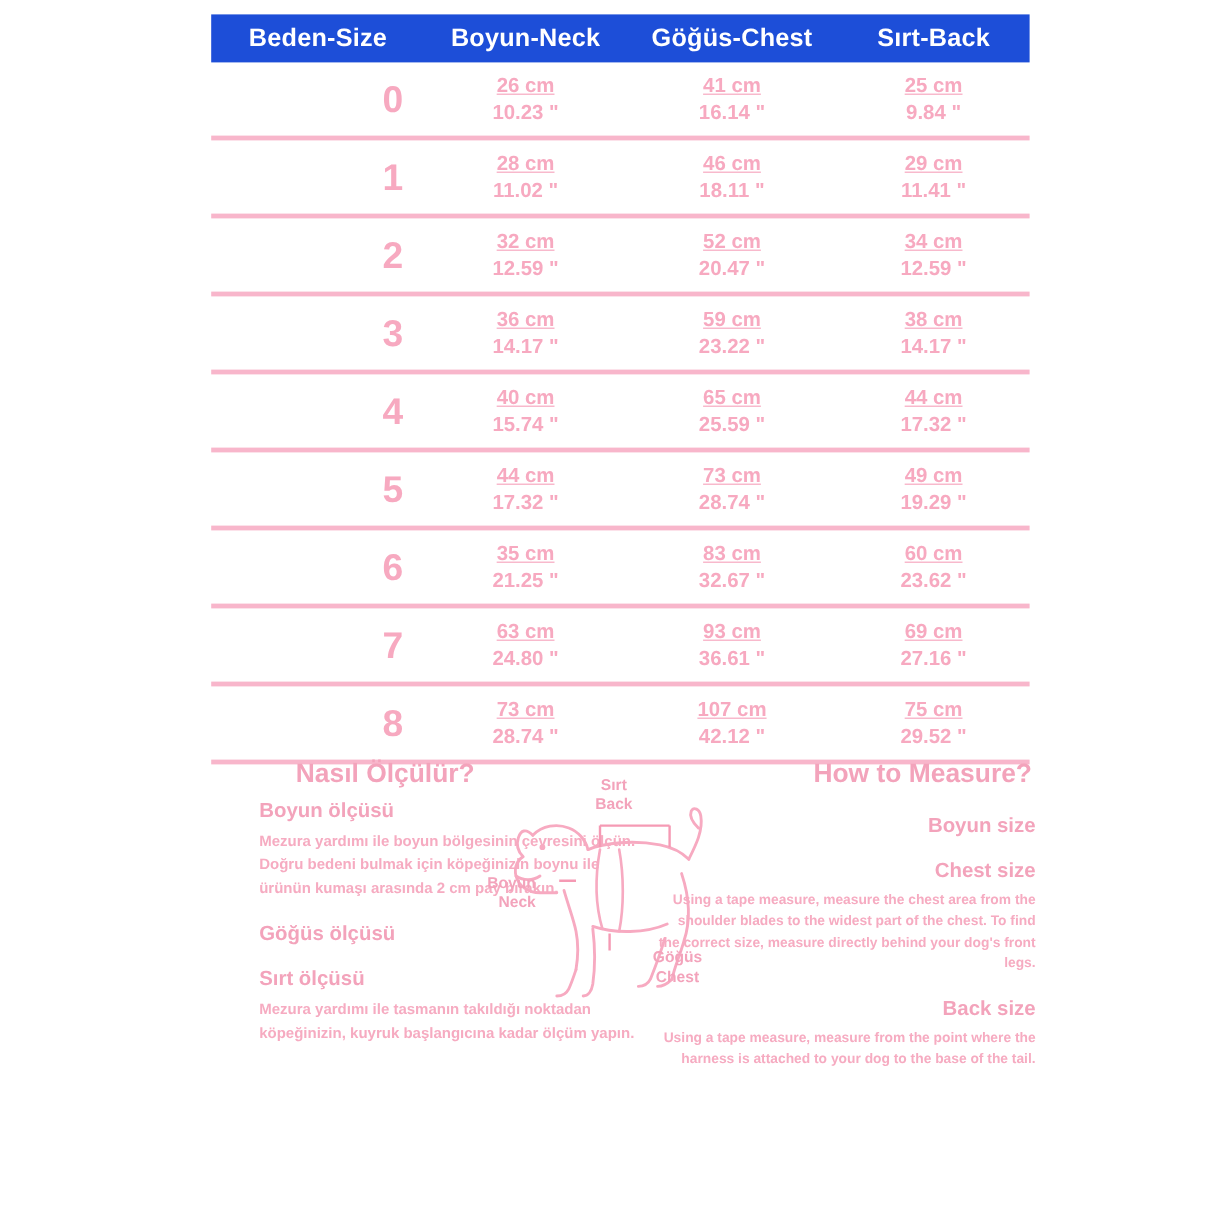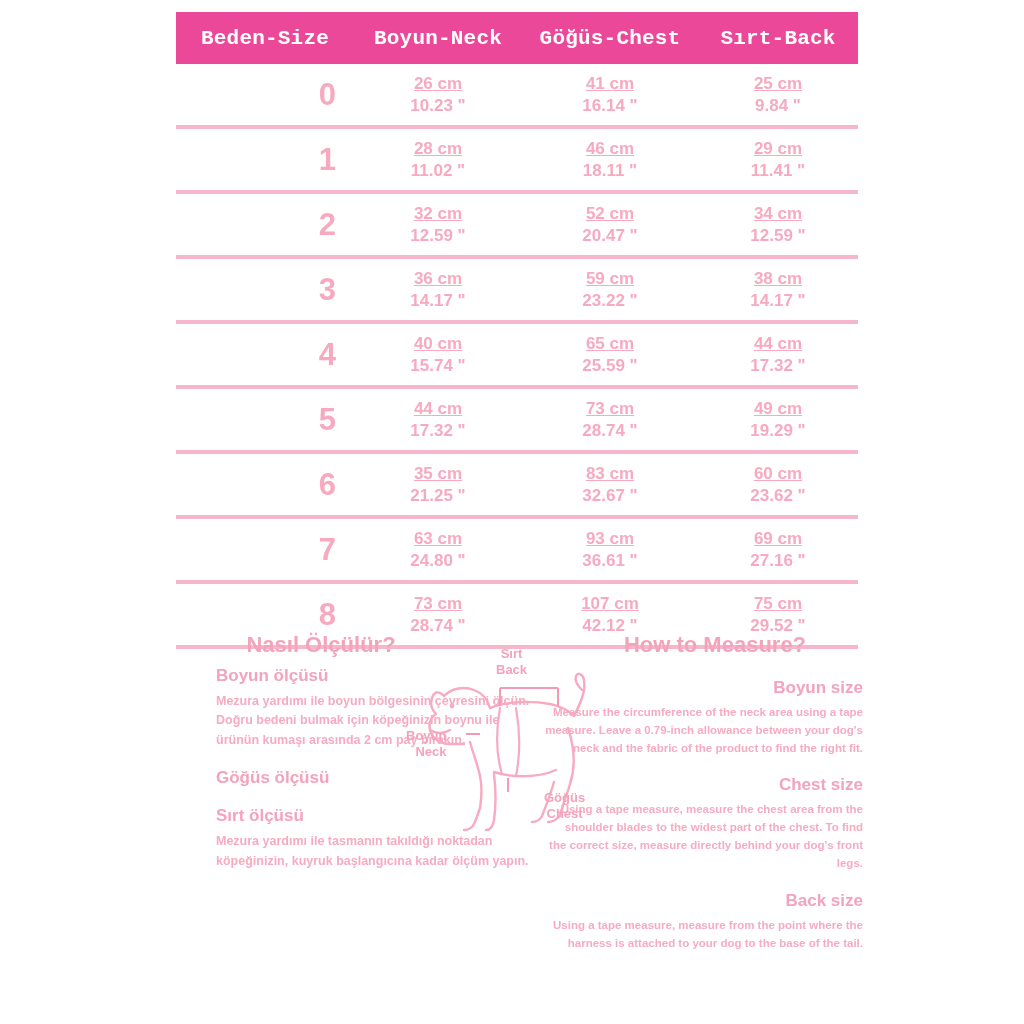--- a/index.html
+++ b/index.html
@@ -24,24 +24,23 @@
 
   
   .size-table {
     position: absolute;
     left: 176px;
     top: 12px;
     width: 682px;
   }
   .thead {
     display: flex;
-    background: #ec4899;
-    height: 52px;
+    background: #1d4ed8;
+    height: 40px;
     align-items: center;
-    font-family: Liberation Mono, monospace;
   }
   .thead .th {
     color: #ffffff;
     font-weight: bold;
     font-size: 21px;
     text-align: center;
     letter-spacing: 0.2px;
   }
   .col-size { width: 178px; }
   .col-neck { width: 168px; }
@@ -99,21 +98,21 @@
     text-align: center;
     font-size: 22px;
     font-weight: bold;
     color: #f3a3bb;
   }
   .heading-en {
     position: absolute;
     left: 570px;
     top: 10px;
     width: 290px;
-    text-align: center;
+    text-align: right;
     font-size: 22px;
     font-weight: bold;
     color: #f3a3bb;
   }
   .col-left {
     position: absolute;
     left: 176px;
     top: 44px;
     width: 318px;
     margin-left: 40px;
@@ -336,21 +335,20 @@
       </div>
       <div class="blk">
         <h3>Sırt ölçüsü</h3>
         <p>Mezura yardımı ile tasmanın takıldığı noktadan köpeğinizin, kuyruk başlangıcına kadar ölçüm yapın.</p>
       </div>
     </div>
 
     <div class="col-right">
       <div class="blk">
         <h3>Boyun size</h3>
-        <p>Measure the circumference of the neck area using a tape measure. Leave a 0.79-inch allowance between your dog's neck and the fabric of the product to find the right fit.</p>
       </div>
       <div class="blk">
         <h3>Chest size</h3>
         <p>Using a tape measure, measure the chest area from the shoulder blades to the widest part of the chest. To find the correct size, measure directly behind your dog's front legs.</p>
       </div>
       <div class="blk">
         <h3>Back size</h3>
         <p>Using a tape measure, measure from the point where the harness is attached to your dog to the base of the tail.</p>
       </div>
     </div>

